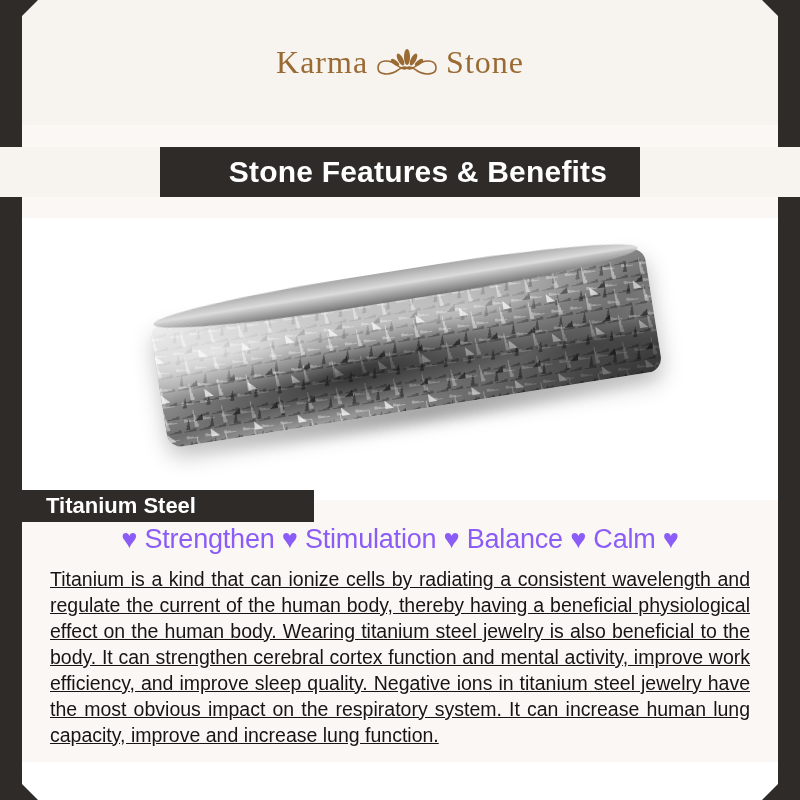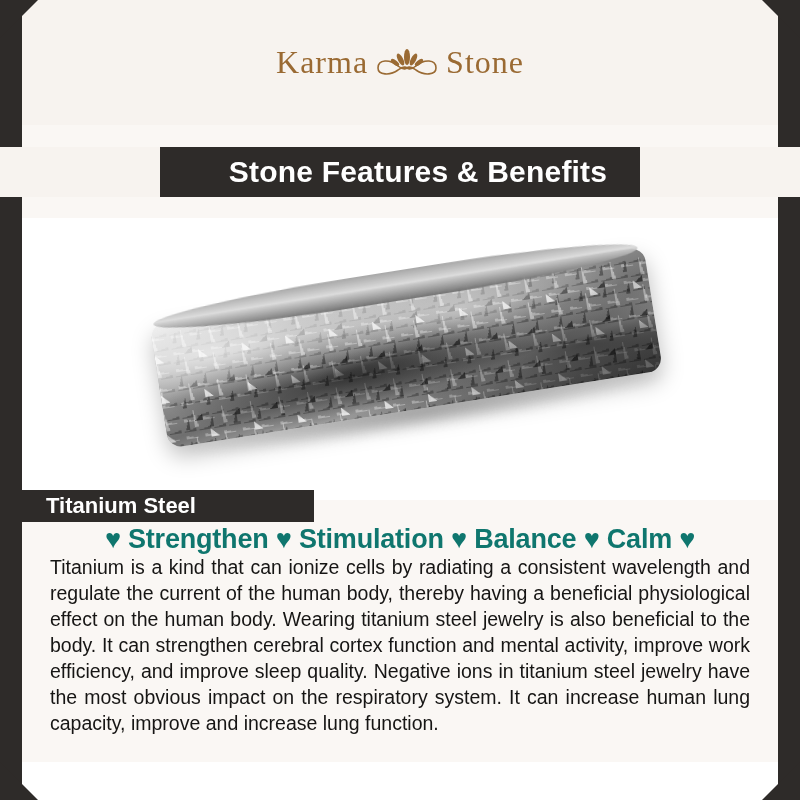--- a/index.html
+++ b/index.html
@@ -213,32 +213,34 @@
     position: absolute;
     top: 500px; left: 22px; right: 22px;
     bottom: 38px;
     background: #faf7f4;
     z-index: 3;
     padding: 24px 28px 0 28px;
   }
   .benefits {
     text-align: center;
     font-size: 27px;
-    font-weight: bold;
-    color: #0f766e;
+    font-weight: normal;
+    color: #8b5cf6;
     letter-spacing: -0.2px;
+    margin-bottom: 12px;
     white-space: nowrap;
   }
   .body-copy {
     font-size: 19.5px;
     line-height: 1.33;
     color: #161514;
     text-align: justify;
     text-justify: inter-word;
     hyphens: auto;
+    text-decoration: underline;
   }
 
   
   .bottom-strip {
     position: absolute;
     left: 0; right: 0; bottom: 0;
     height: 38px;
     background: #ffffff;
     z-index: 1;
   }

